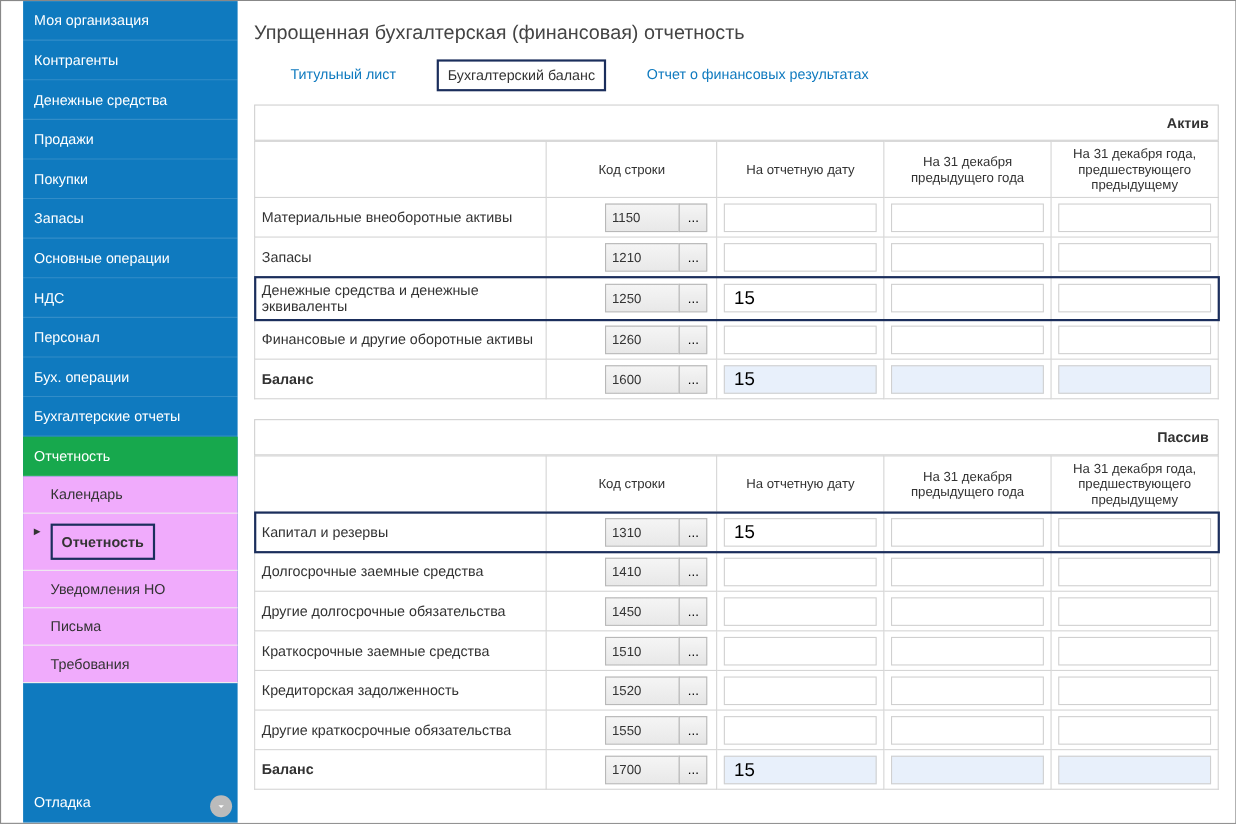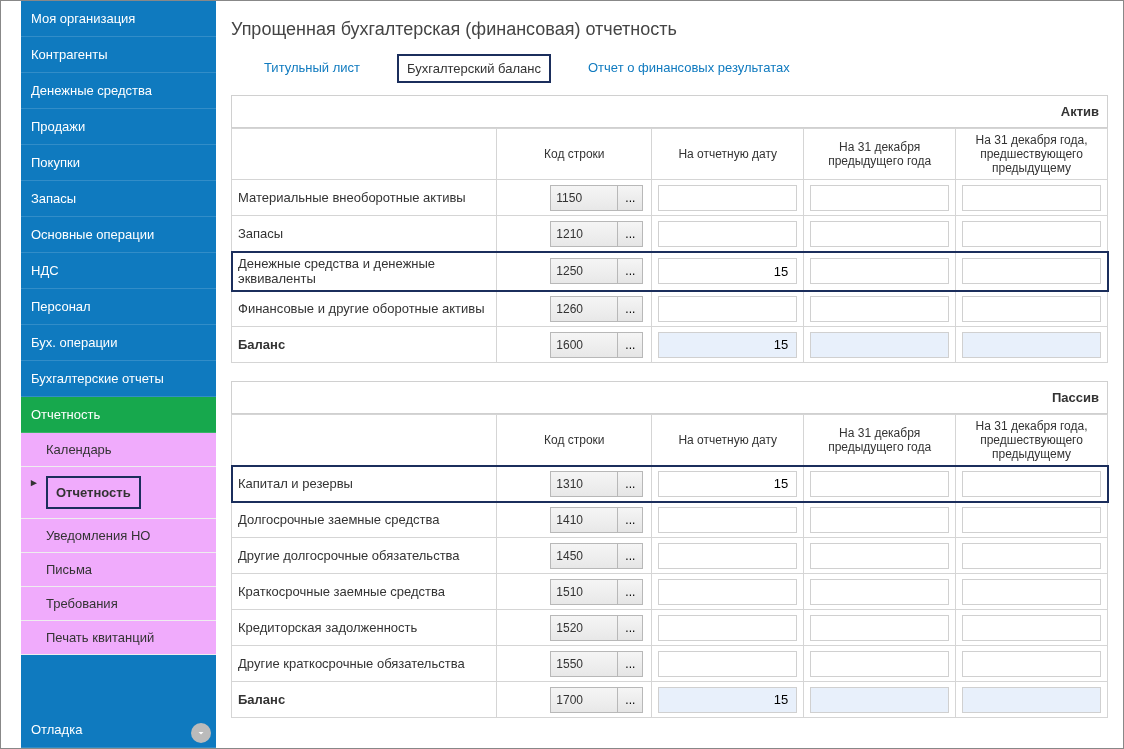--- a/index.html
+++ b/index.html
@@ -160,22 +160,21 @@
       background: linear-gradient(#f5f5f5,#e5e5e5);
       cursor: pointer;
       font-size: 12px;
       margin-left: -1px;
     }
     .value-input {
       width: 100%;
       height: 26px;
       border: 1px solid #d0d0d0;
       padding: 0 8px;
-      font-size: 13px;
-      text-align: right;
+      font-size: 17px;
       background: #fff;
     }
     .value-input.readonly {
       background: #e8f0fb;
     }
     tr.highlighted td {
       position: relative;
     }
     tr.highlighted {
       outline: 2px solid #1B2E5C;
@@ -202,21 +201,20 @@
         <div class="sidebar-item">Бух. операции</div>
         <div class="sidebar-item">Бухгалтерские отчеты</div>
         <div class="sidebar-item active">Отчетность</div>
       </div>
     <div class="submenu" id="sidebar-submenu">
         <div class="submenu-item">Календарь</div>
         <div class="submenu-item selected"><span class="submenu-item-box">Отчетность</span></div>
         <div class="submenu-item">Уведомления НО</div>
         <div class="submenu-item">Письма</div>
         <div class="submenu-item">Требования</div>
-        <div class="submenu-item">Печать квитанций</div>
       </div>
     <div class="sidebar-bottom" id="sidebar-bottom">
         <div class="sidebar-item">Отладка</div>
       </div>
     <div class="scroll-down-btn">
       <svg viewBox="0 0 24 24">
           <path fill="#fff" d="M7 10l5 5 5-5z"></path>
         </svg>
     </div>
   </div>

